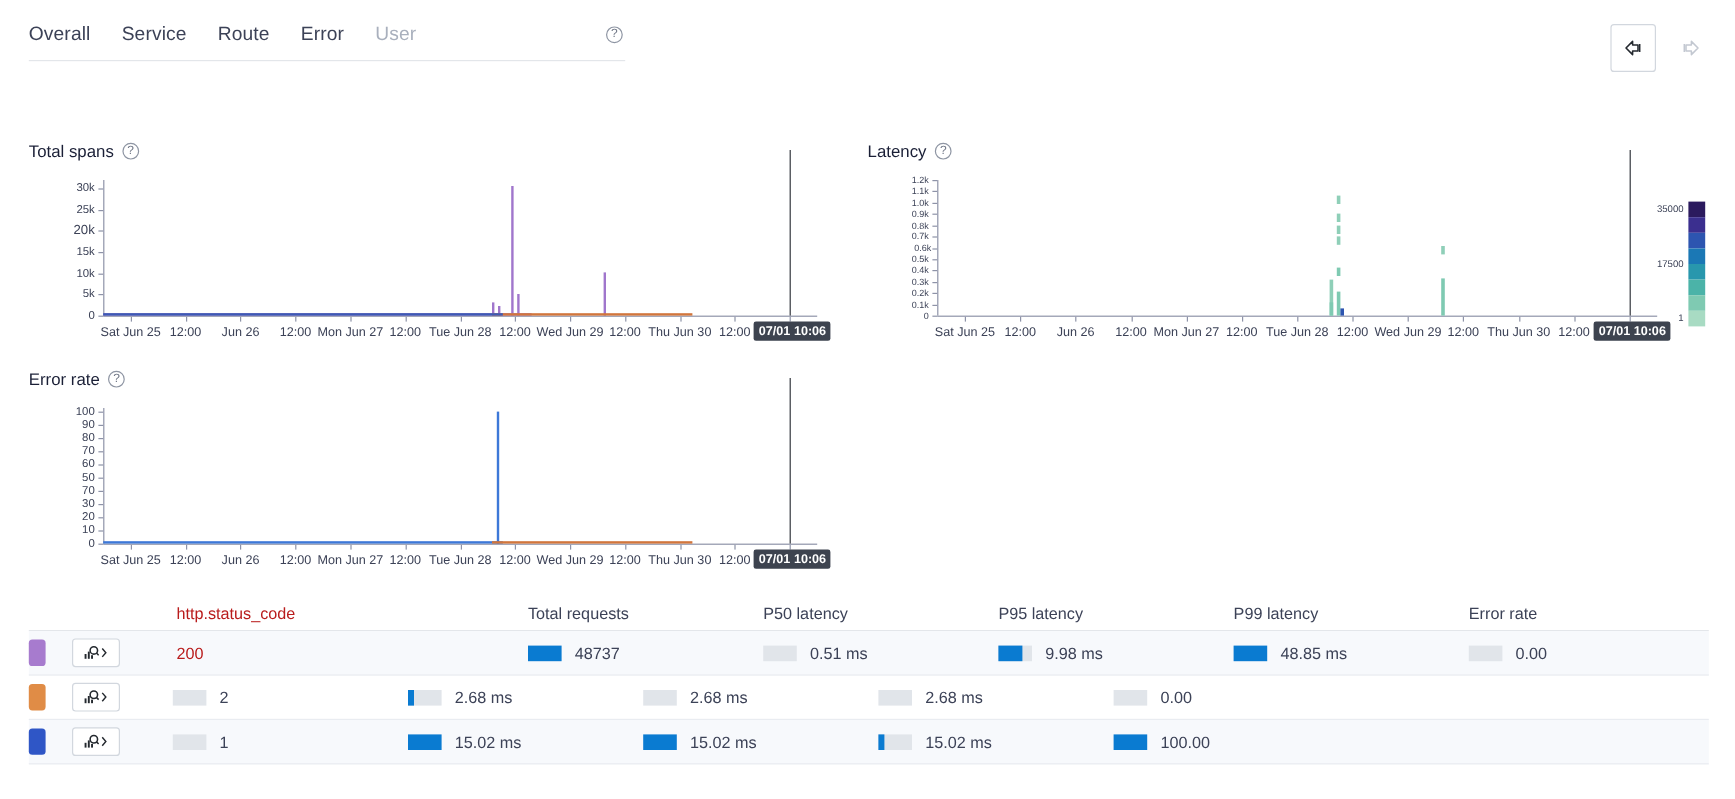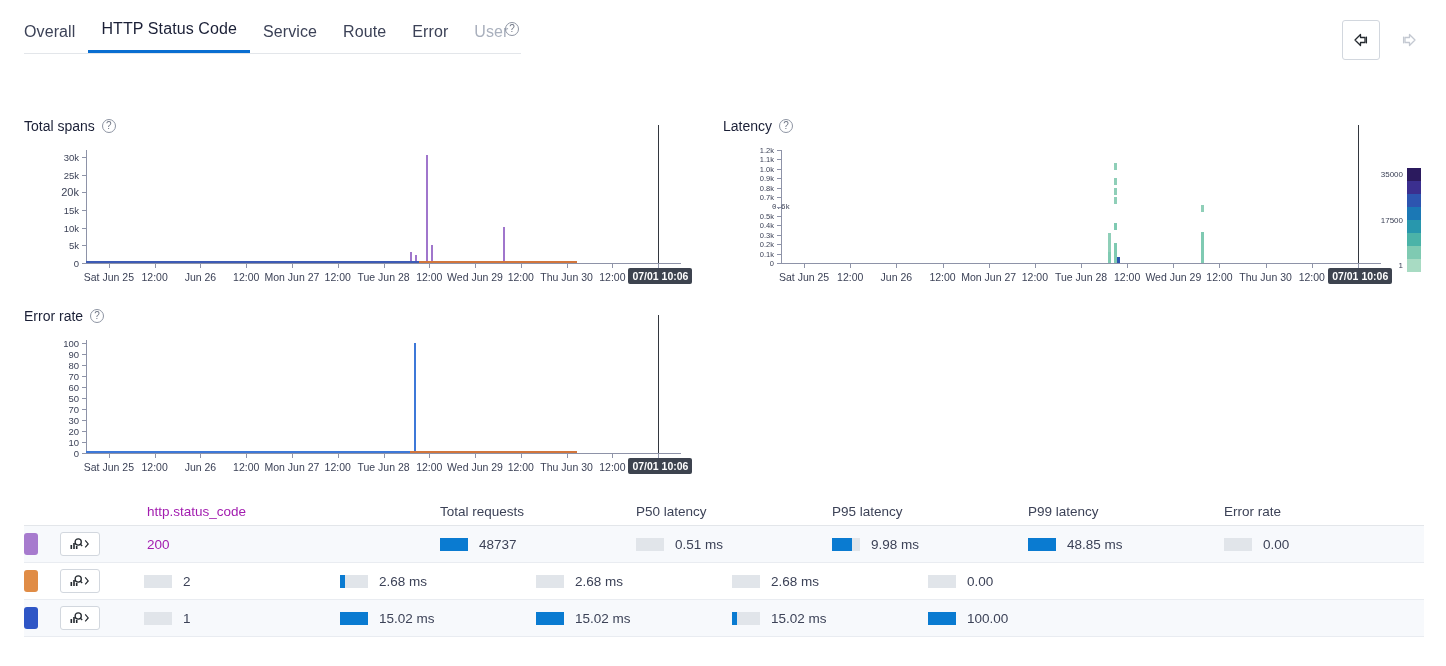--- a/index.html
+++ b/index.html
@@ -97,33 +97,32 @@
   .tbody-row { border-bottom: 1px solid #e9ecf1; }
   .tbody-row.shaded { background: #f7f9fc; }
   .c-color { width: 36px; display: flex; align-items: center; }
   .swatch { width: 14px; height: 22px; border-radius: 3px; }
   .c-act { width: 84px; }
   .act-btn {
     width: 40px; height: 24px; border: 1px solid #d2d7de; border-radius: 3px;
     background: #fff; display: flex; align-items: center; justify-content: center;
     gap: 1px; cursor: pointer;
   }
-  .c-code { width: 296px; color: #a21caf; padding-left: 3px; }
+  .c-code { width: 296px; color: #b91c1c; padding-left: 3px; }
   .c-metric { width: 196px; display: flex; align-items: center; gap: 11px; color: #3c4257; }
   .c-metric.head { display: block; }
   .bar-track { width: 28px; height: 13px; background: #e1e5ea; flex: 0 0 auto; position: relative; }
   .bar-fill { height: 100%; background: #0a7bd1; }
 </style>
 </head>
 <body>
 
 <div class="topbar">
   <div class="tabs" id="tab-bar">
       <div class="tab">Overall</div>
-      <div class="tab active">HTTP Status Code</div>
       <div class="tab">Service</div>
       <div class="tab">Route</div>
       <div class="tab">Error</div>
       <div class="tab disabled">User</div>
     </div>
   <span class="tabs-help">
     <span class="qmark">?</span>
   </span>
 
   <div class="right-controls">
@@ -217,21 +216,21 @@
       <div class="ylab" style="left: 0px; top: 103.583px; width: 51px; font-size: 7.5px;">0.1k</div>
       <div class="tick" style="left: 54px; top: 94.1667px; width: 4px; height: 1px;"></div>
       <div class="ylab" style="left: 0px; top: 94.1667px; width: 51px; font-size: 7.5px;">0.2k</div>
       <div class="tick" style="left: 54px; top: 84.75px; width: 4px; height: 1px;"></div>
       <div class="ylab" style="left: 0px; top: 84.75px; width: 51px; font-size: 7.5px;">0.3k</div>
       <div class="tick" style="left: 54px; top: 75.3333px; width: 4px; height: 1px;"></div>
       <div class="ylab" style="left: 0px; top: 75.3333px; width: 51px; font-size: 7.5px;">0.4k</div>
       <div class="tick" style="left: 54px; top: 65.9167px; width: 4px; height: 1px;"></div>
       <div class="ylab" style="left: 0px; top: 65.9167px; width: 51px; font-size: 7.5px;">0.5k</div>
       <div class="tick" style="left: 54px; top: 56.5px; width: 4px; height: 1px;"></div>
-      <div class="ylab" style="left: 16px; top: 56.5px; width: 51px; font-size: 7.5px; font-family: Liberation Mono, monospace;">0.6k</div>
+      <div class="ylab" style="left: 2px; top: 56.5px; width: 51px; font-size: 7.5px;">0.6k</div>
       <div class="tick" style="left: 54px; top: 47.0833px; width: 4px; height: 1px;"></div>
       <div class="ylab" style="left: 0px; top: 47.0833px; width: 51px; font-size: 7.5px;">0.7k</div>
       <div class="tick" style="left: 54px; top: 37.6667px; width: 4px; height: 1px;"></div>
       <div class="ylab" style="left: 0px; top: 37.6667px; width: 51px; font-size: 7.5px;">0.8k</div>
       <div class="tick" style="left: 54px; top: 28.25px; width: 4px; height: 1px;"></div>
       <div class="ylab" style="left: 0px; top: 28.25px; width: 51px; font-size: 7.5px;">0.9k</div>
       <div class="tick" style="left: 54px; top: 18.8333px; width: 4px; height: 1px;"></div>
       <div class="ylab" style="left: 0px; top: 18.8333px; width: 51px; font-size: 7.5px;">1.0k</div>
       <div class="tick" style="left: 54px; top: 9.41667px; width: 4px; height: 1px;"></div>
       <div class="ylab" style="left: 0px; top: 9.41667px; width: 51px; font-size: 7.5px;">1.1k</div>

